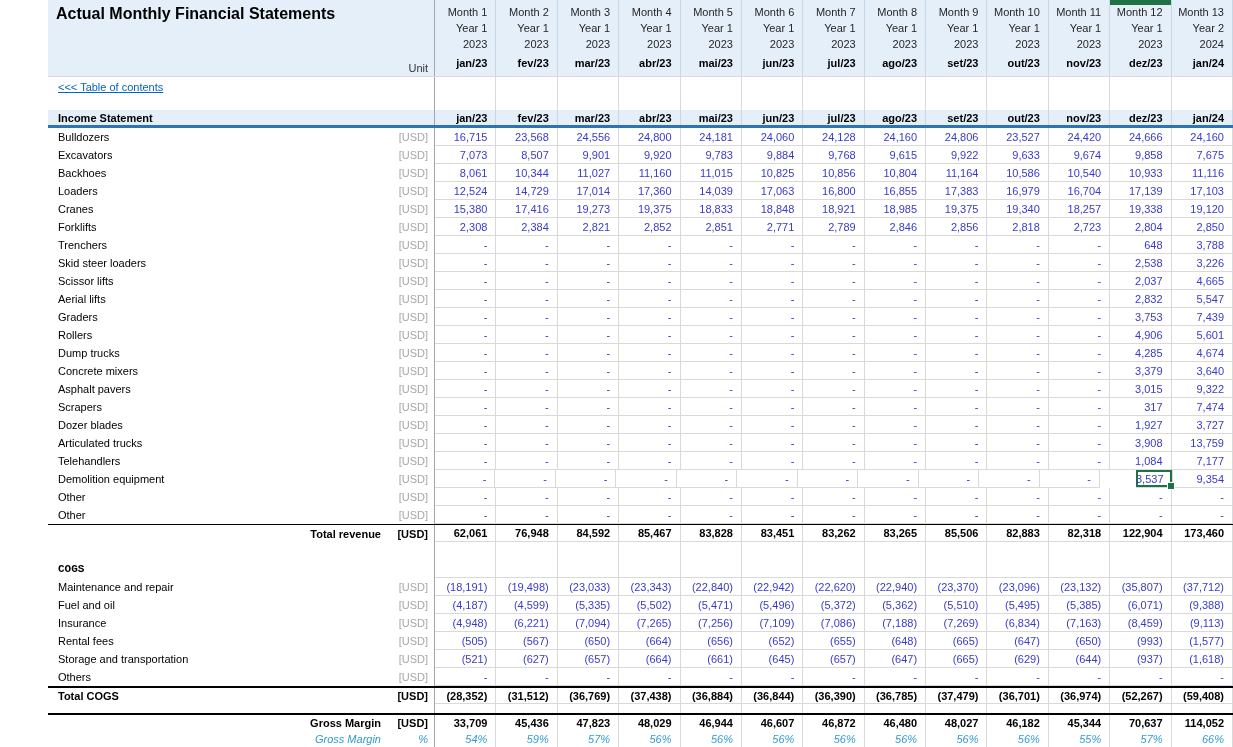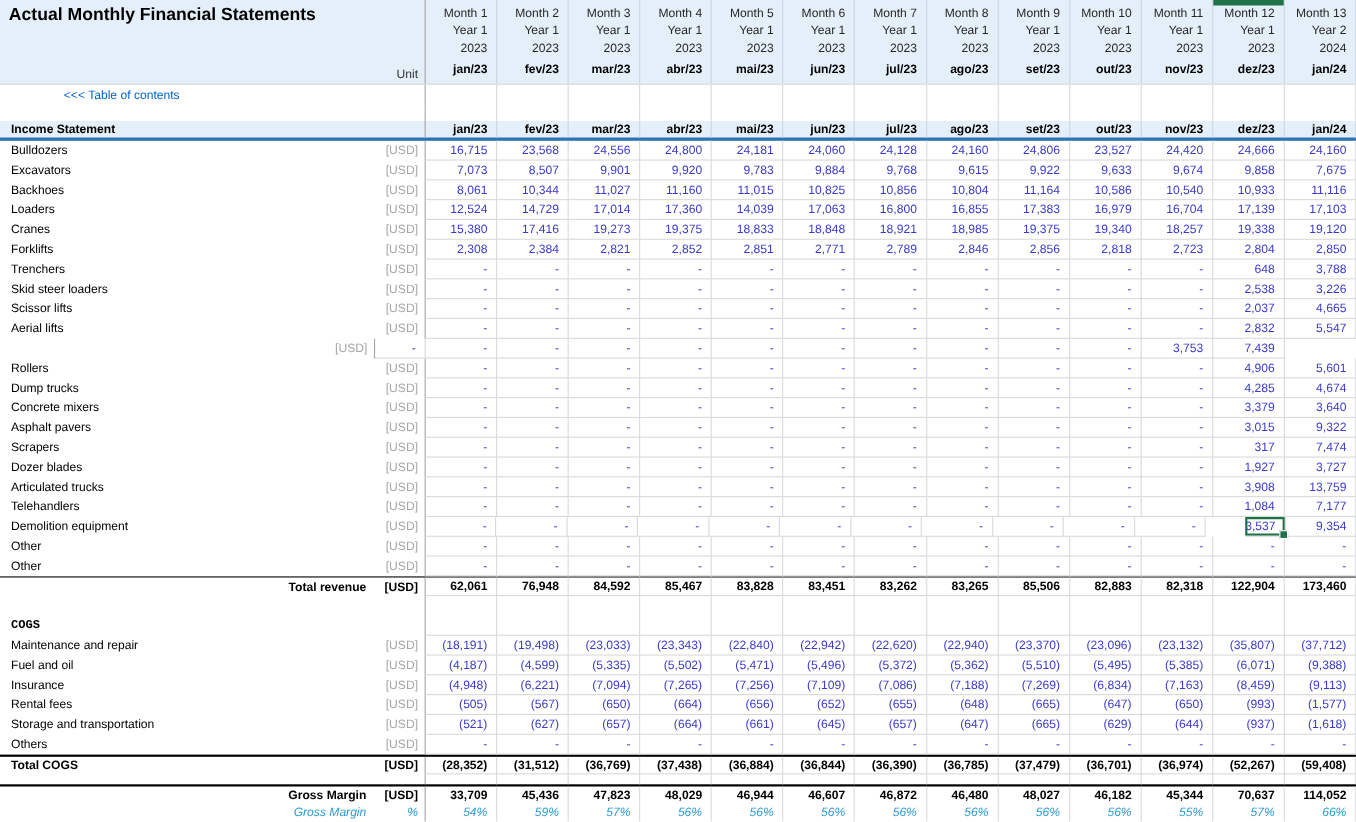--- a/index.html
+++ b/index.html
@@ -2,37 +2,37 @@
 <html style="--blue: #3A3AC9; --pct: #2E9BD4; --band: #E4EFF9; --accent: #2E74B5; --green: #1F7246; --link: #0563C1; --gray-unit: #A6A6A6;"><head>
 <meta charset="utf-8">
 <style>
   :root{
     --blue:#3A3AC9; --pct:#2E9BD4; --band:#E4EFF9; --accent:#2E74B5;
     --green:#1F7246; --link:#0563C1; --gray-unit:#A6A6A6;
     --grid:#D9D9D9; --hgrid:#C9D7E4; --div:#A6A6A6;
   }
   *{box-sizing:border-box;margin:0;padding:0;}
   body{background:#fff;font-family:"Liberation Sans",sans-serif;}
-  .sheet{position:relative;width:1233px;height:747px;overflow:hidden;background:#fff;}
+  .sheet{position:relative;width:1233px;height:747px;overflow:hidden;background:#fff;padding-left:48px;}
   .row{display:grid;grid-template-columns:341px 46px repeat(13,1fr);height:18px;}
   .lab{display:flex;align-items:center;padding-left:10px;font-size:11px;color:#000;overflow:hidden;white-space:nowrap;}
   .unit{display:flex;align-items:center;justify-content:flex-end;padding-right:6px;font-size:11px;color:var(--gray-unit);border-right:1px solid var(--div);white-space:nowrap;}
   .val{display:flex;align-items:center;justify-content:flex-end;padding-right:8px;font-size:11px;border-right:1px solid var(--grid);position:relative;white-space:nowrap;}
   
   .hdr{height:77px;background:var(--band);border-bottom:1px solid var(--grid);}
   .hdr-left{grid-column:1/3;position:relative;border-right:1px solid var(--div);}
   .title{position:absolute;top:5px;left:8px;font-size:16px;font-weight:700;color:#000;white-space:nowrap;}
   .unit-h{position:absolute;bottom:2px;right:6px;font-size:11px;color:#333;}
   .hcell{display:flex;flex-direction:column;justify-content:center;align-items:flex-end;padding:0 8px 2px 0;border-right:1px solid var(--hgrid);position:relative;}
   .hm{font-size:11px;color:#262626;line-height:16px;}
   .hd{font-size:11px;color:#000;font-weight:700;line-height:16px;margin-top:3px;}
   .colsel::before{content:"";position:absolute;top:0;left:0;right:0;height:5px;background:var(--green);}
   
   .toc{height:19px;}
-  .toc a{font-size:11px;color:var(--link);cursor:pointer;margin-left:48px;}
+  .toc a{font-size:11px;color:var(--link);text-decoration:underline;cursor:pointer;}
   .blank .val{border-bottom:none;}
   
   .band{background:var(--band);border-bottom:3px solid var(--accent);}
   .band .lab{font-weight:700;}
   .band .val{font-weight:700;color:#000;border-right:1px solid var(--hgrid);}
   
   .item .val{color:var(--blue);border-bottom:1px solid var(--grid);}
   .section .lab{font-weight:700;}
   .section .val{border-bottom:1px solid var(--grid);}
   .total-right{border-top:1px solid #000;}
@@ -359,20 +359,21 @@
         <div class="val">-</div>
         <div class="val">-</div>
         <div class="val">-</div>
         <div class="val">-</div>
         <div class="val">-</div>
         <div class="val">-</div>
         <div class="val">2,832</div>
         <div class="val">5,547</div>
       </div>
       <div class="row item">
+        <div class="lab">Graders</div>
         <div class="unit">[USD]</div>
         <div class="val">-</div>
         <div class="val">-</div>
         <div class="val">-</div>
         <div class="val">-</div>
         <div class="val">-</div>
         <div class="val">-</div>
         <div class="val">-</div>
         <div class="val">-</div>
         <div class="val">-</div>

